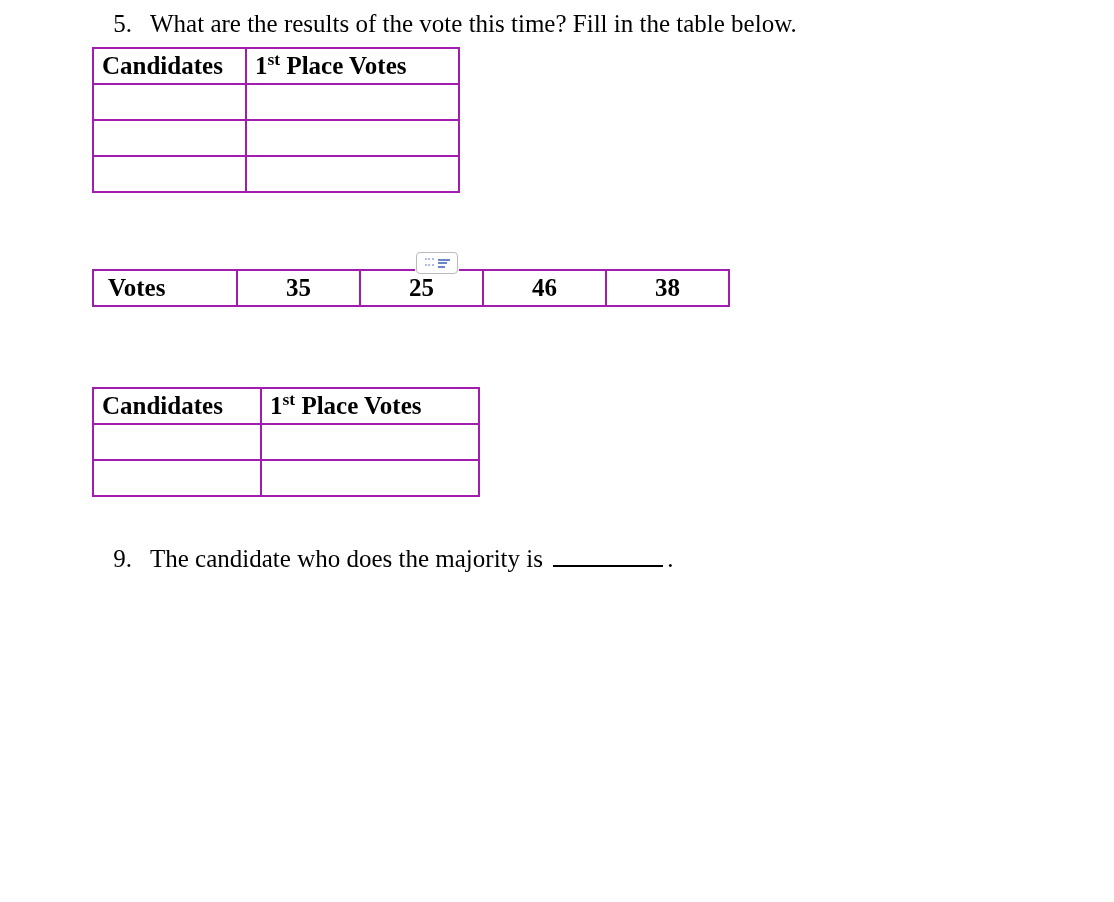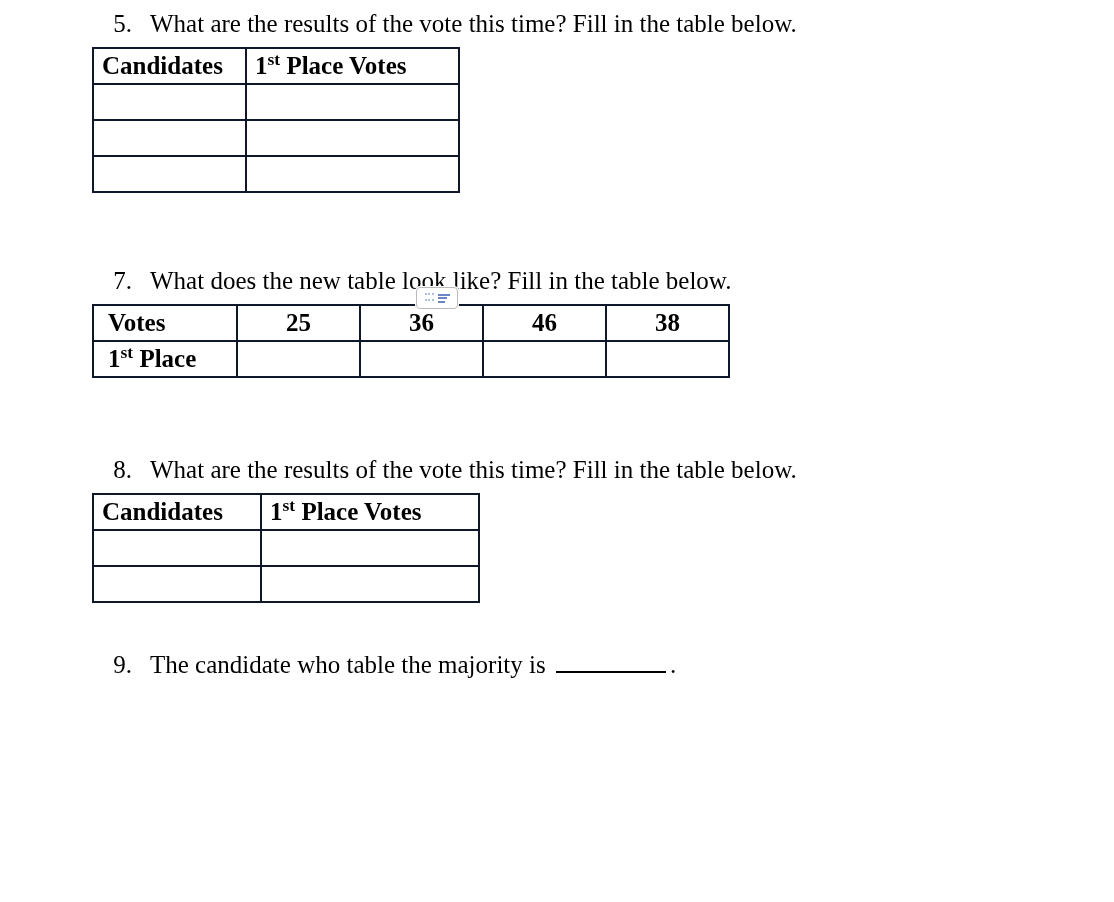--- a/index.html
+++ b/index.html
@@ -38,21 +38,21 @@
     margin: 0 4px;
   }
   sup { font-size: 0.7em; vertical-align: super; line-height: 0; }
 
   table.worksheet {
     border-collapse: collapse;
     margin-top: 6px;
     font-size: 25px;
   }
   table.worksheet td, table.worksheet th {
-    border: 2px solid #0f172a;
+    border: 2px solid #a21caf;
     padding: 2px 8px;
     font-weight: normal;
     text-align: center;
     height: 30px;
     box-sizing: content-box;
   }
   table.worksheet th {
     font-weight: bold;
     text-align: left;
   }
@@ -134,23 +134,20 @@
         <td></td>
         <td></td>
       </tr>
     </tbody>
       </table>
   </div>
 
   <div class="spacer-lg"></div>
 
 
-  <p class="q-line">
-    <span class="num">7.</span><span class="body">What does the new table look like? Fill in the table below.</span>
-  </p>
   <div class="block">
     <div class="tbl7-wrap">
       <div class="editor-artifact">
         <div class="dots">
             <span></span>
             <span></span>
             <span></span>
             <span></span>
             <span></span>
             <span></span>
@@ -158,44 +155,32 @@
         <div class="bars">
             <span></span>
             <span></span>
             <span></span>
           </div>
       </div>
       <table class="worksheet tbl7">
         <tbody>
             <tr>
           <td class="left-header">Votes</td>
+          <td>35</td>
           <td>25</td>
-          <td>36</td>
           <td>46</td>
           <td>38</td>
-        </tr>
-        <tr>
-          <td class="left-header">
-            <span>1</span><sup>st</sup><span> Place</span>
-          </td>
-          <td></td>
-          <td></td>
-          <td></td>
-          <td></td>
         </tr>
       </tbody>
         </table>
     </div>
   </div>
 
   <div class="spacer-lg"></div>
 
-  <p class="q-line">
-    <span class="num">8.</span><span class="body">What are the results of the vote this time? Fill in the table below.</span>
-  </p>
   <div class="block">
     <table class="worksheet tbl8">
       <tbody>
           <tr>
         <th class="left-header">Candidates</th>
         <th class="center-header">
           <span>1</span><sup>st</sup><span> Place Votes</span>
         </th>
       </tr>
       <tr>
@@ -206,16 +191,16 @@
         <td></td>
         <td></td>
       </tr>
     </tbody>
       </table>
   </div>
 
   <div class="spacer-md"></div>
 
   <p class="q-line">
-    <span class="num">9.</span><span class="body">The candidate who table the majority is </span><span class="fill-in-underline" style="width:110px"></span><span>.</span>
+    <span class="num">9.</span><span class="body">The candidate who does the majority is </span><span class="fill-in-underline" style="width:110px"></span><span>.</span>
   </p>
 
 </div>
 
 </body></html>

